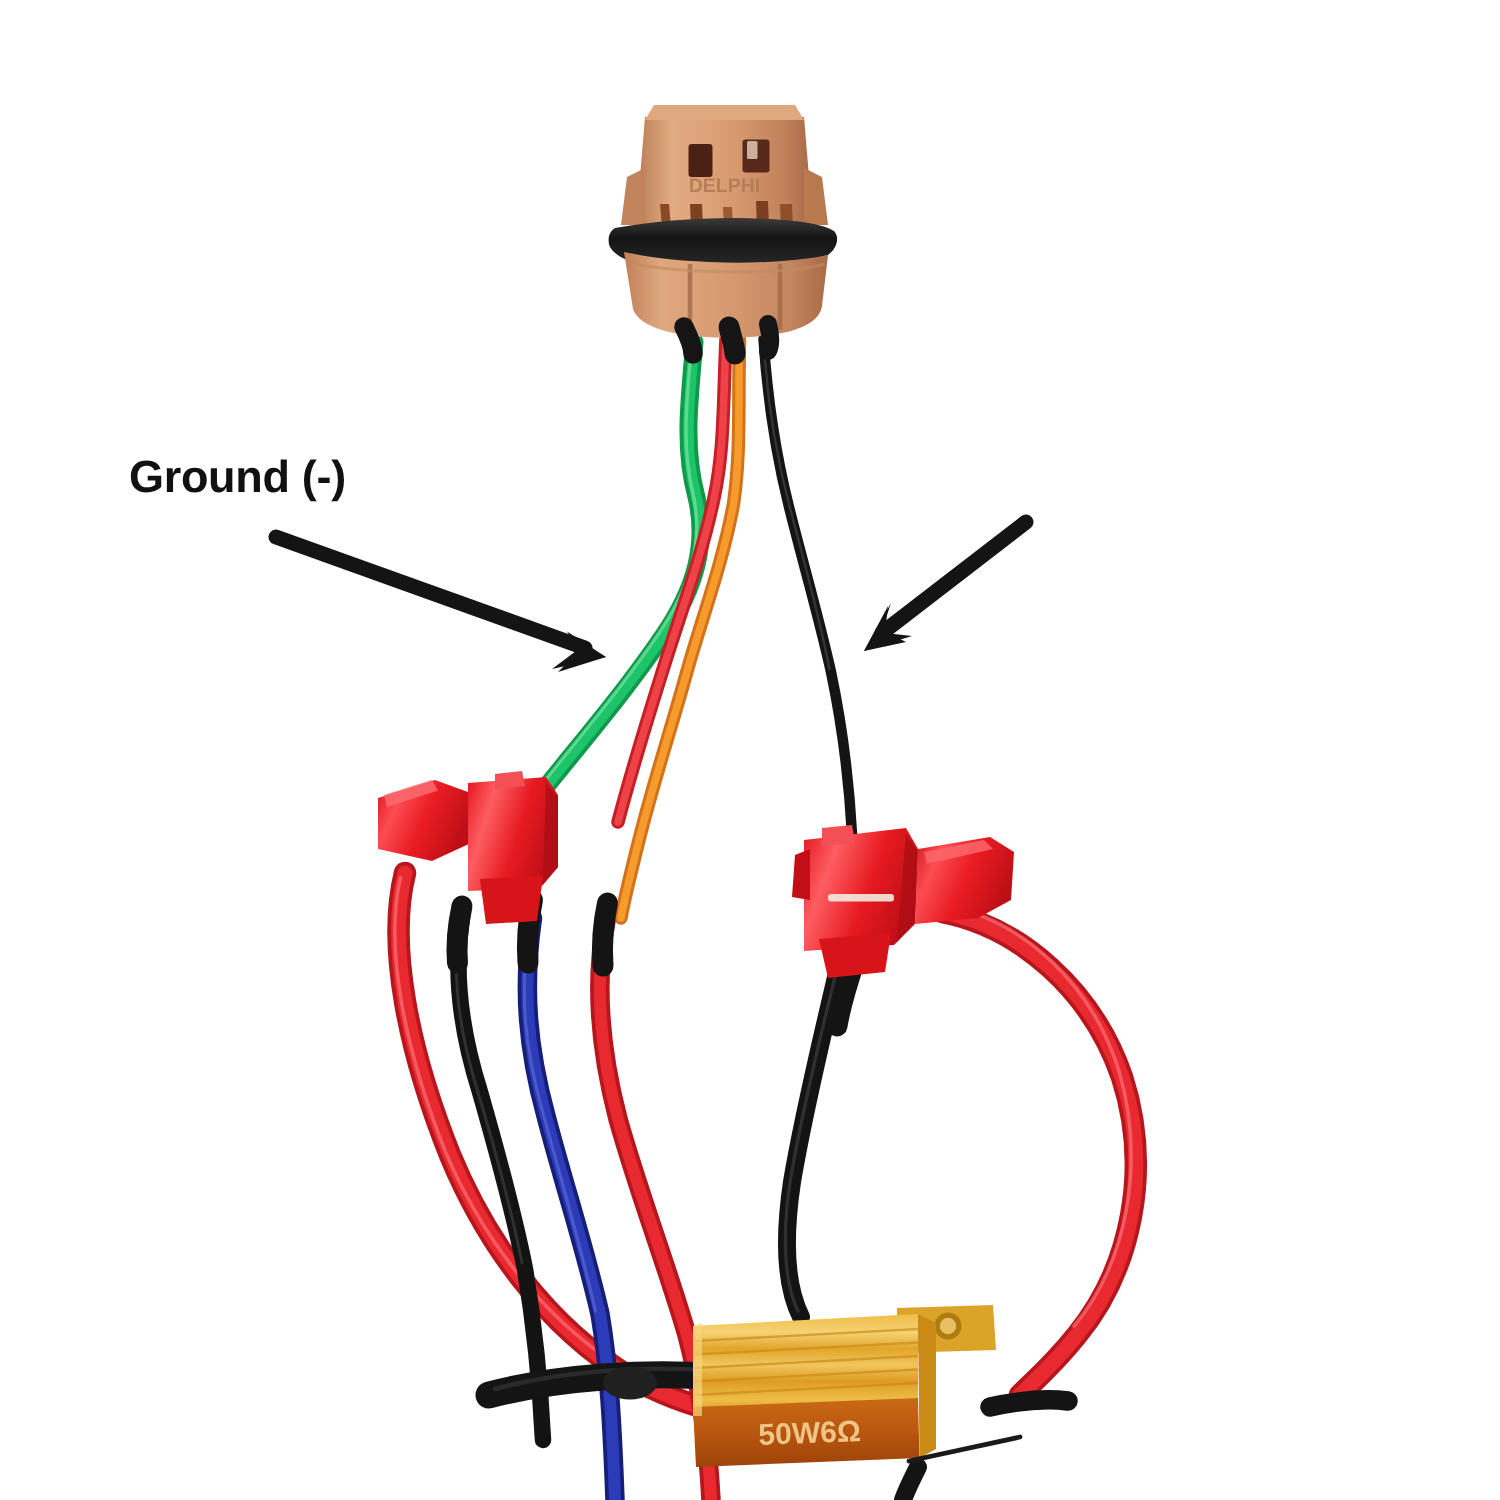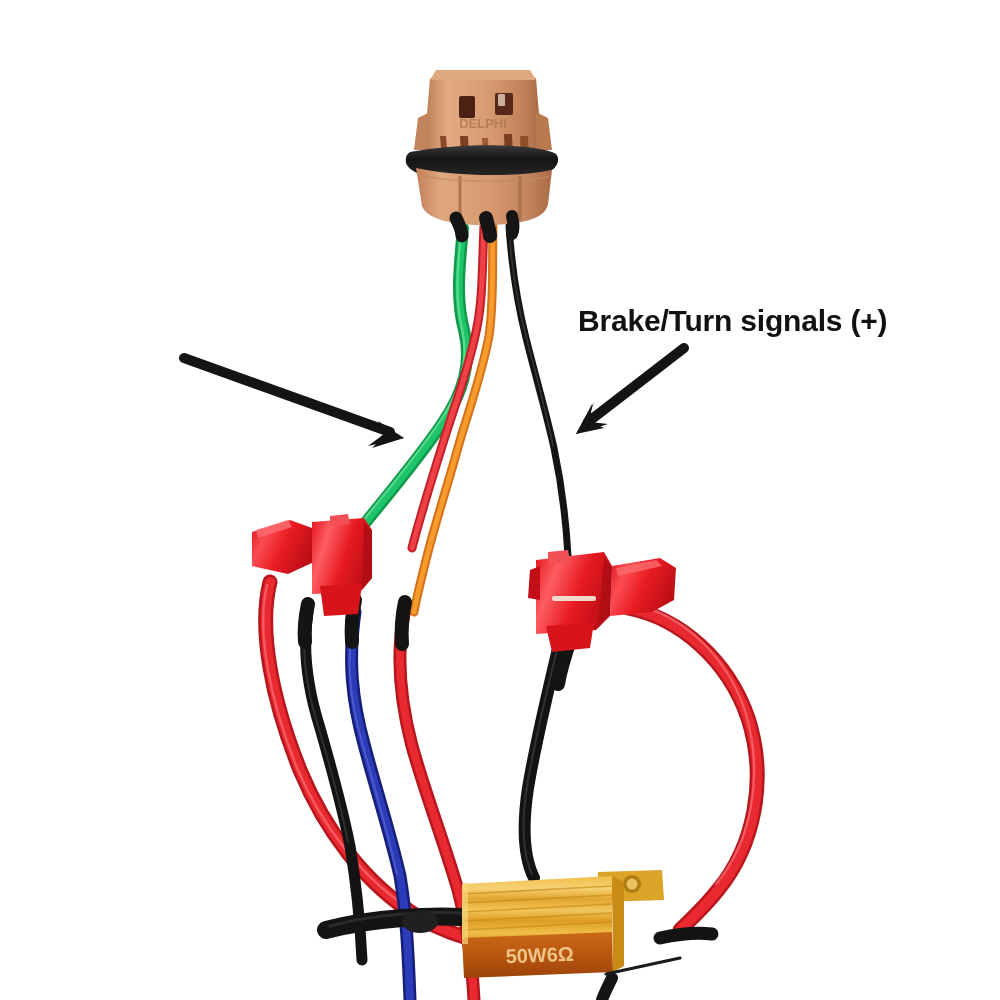--- a/index.html
+++ b/index.html
@@ -298,17 +298,17 @@
       <path d="M564,434 L596,424 L578,422 L580,404 Z" fill="#141414"></path>
       <path d="M564,434 L592,428 L576,420 L582,402 Z" fill="#141414"></path>
     </g>
 
     <g>
       <line x1="594" y1="974" x2="668" y2="958" stroke="#1a1a1a" stroke-width="3.2" stroke-linecap="round"></line>
     </g>
 
   </svg>
 
-
-  <div class="label" id="label-brake">Brake/Turn signals (+)</div>
+  <div class="label" id="label-ground">Ground (-)</div>
+
 
 
 </div>
 
 </body></html>

